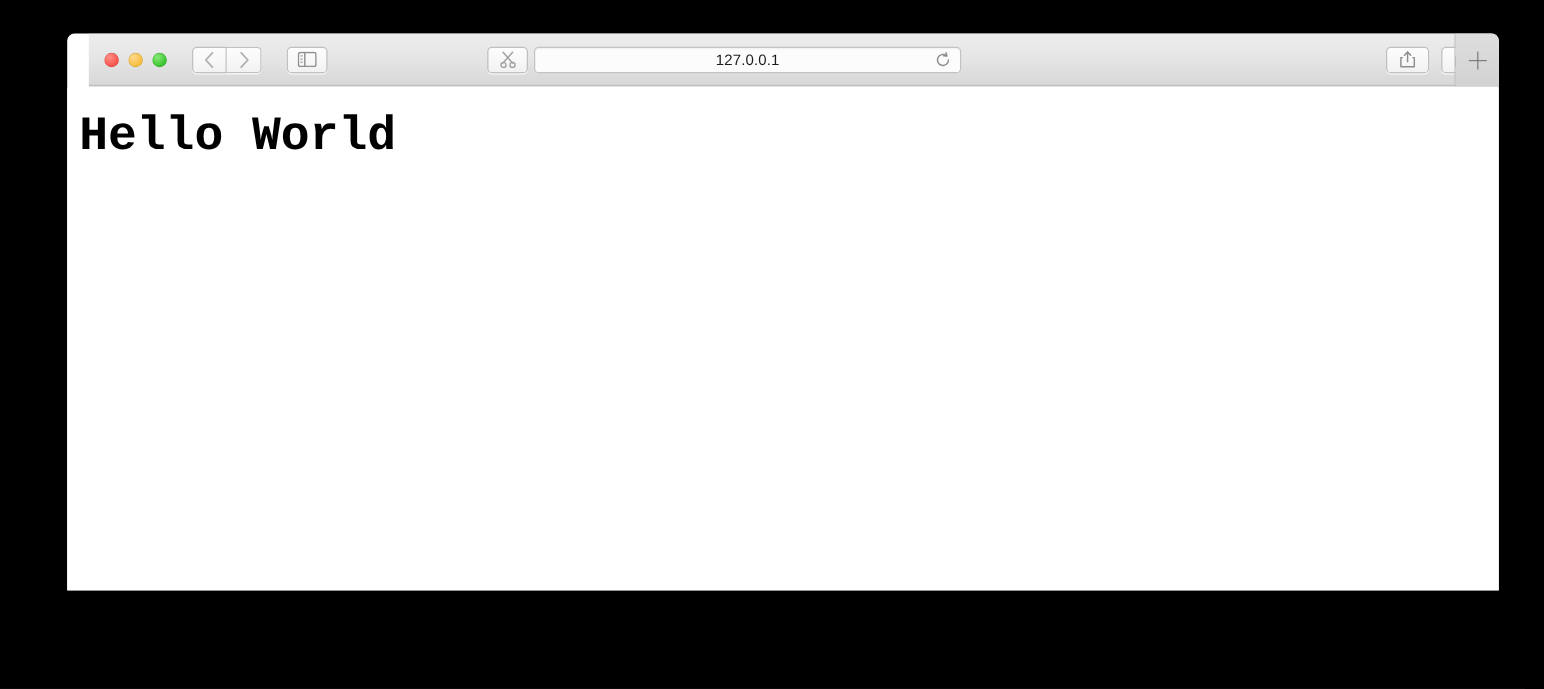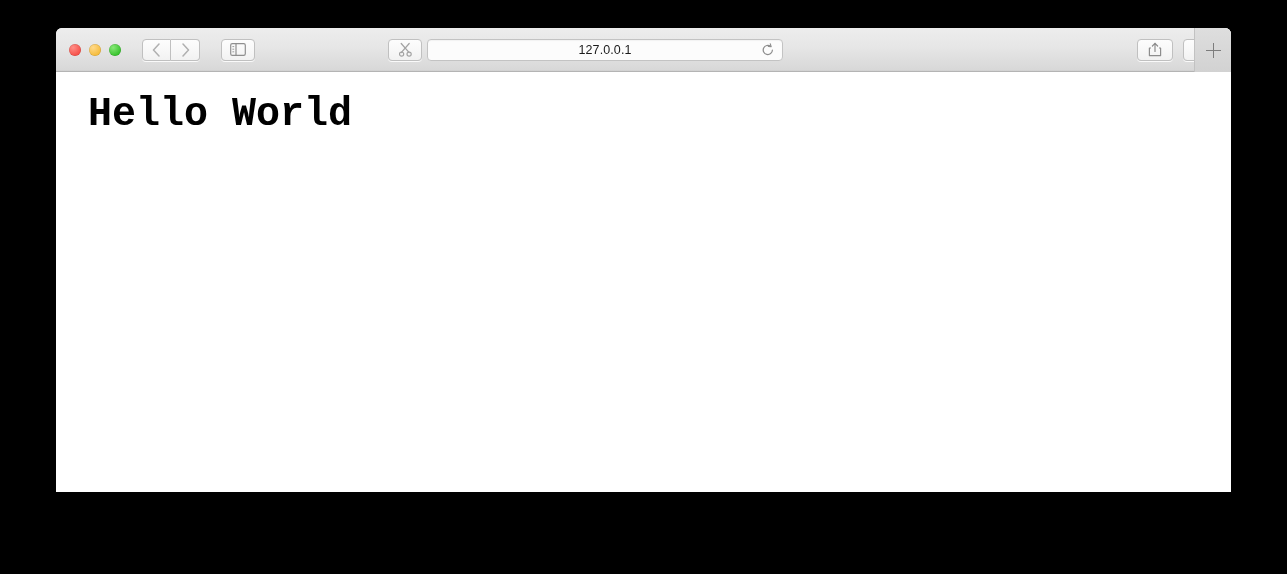--- a/index.html
+++ b/index.html
@@ -20,20 +20,21 @@
   .browser-window {
     position: absolute;
     left: 56px;
     top: 28px;
     width: 1175px;
     height: 464px;
     border-radius: 6px 6px 0 0;
     background: #ffffff;
     box-shadow: 0 0 0 0.5px rgba(0,0,0,0.28);
     overflow: hidden;
+    padding-left: 18px;
   }
 
   
   .toolbar {
     position: relative;
     height: 44px;
     background: linear-gradient(to bottom, #ededed 0%, #e6e6e6 45%, #d8d8d8 97%, #cfcfcf 100%);
     border-bottom: 1px solid #b4b4b4;
     display: flex;
     align-items: center;
@@ -160,21 +161,21 @@
     top: 45px;
     right: 0;
     bottom: 0;
     background: #ffffff;
     overflow: hidden;
   }
   .page-heading {
     margin: 0;
     padding: 0;
     position: absolute;
-    left: 32px;
+    left: 10px;
     top: 20px;
     font-family: "Liberation Mono", "DejaVu Sans Mono", monospace;
     font-weight: bold;
     font-size: 40px;
     line-height: 1.1;
     color: #000000;
     white-space: pre;
     letter-spacing: 0px;
   }
 

